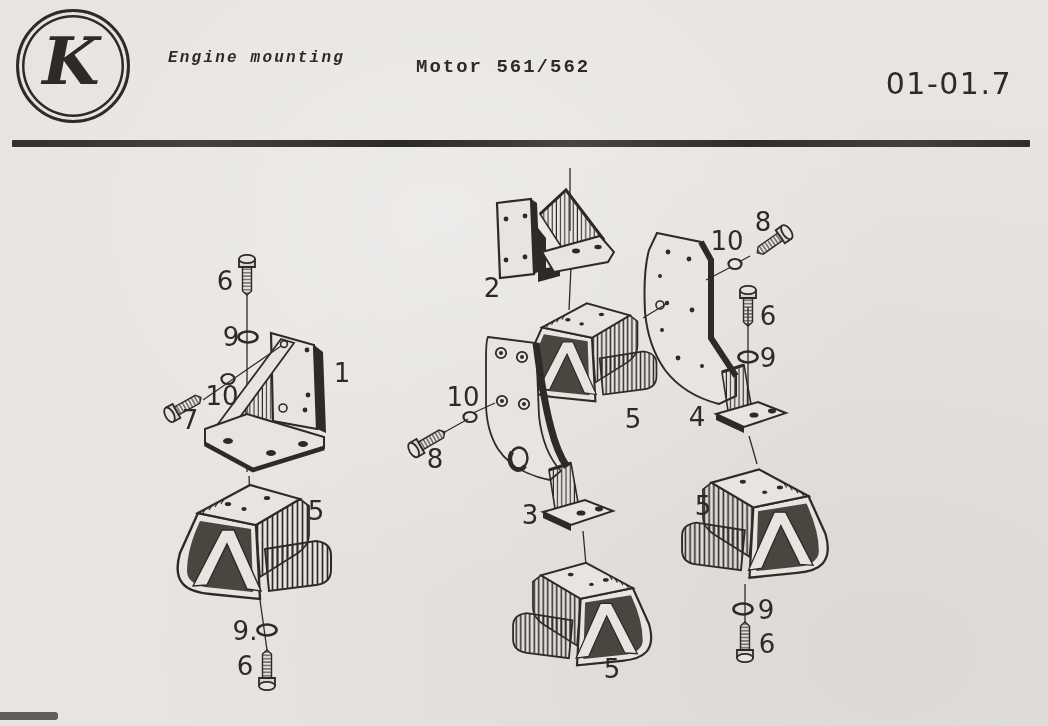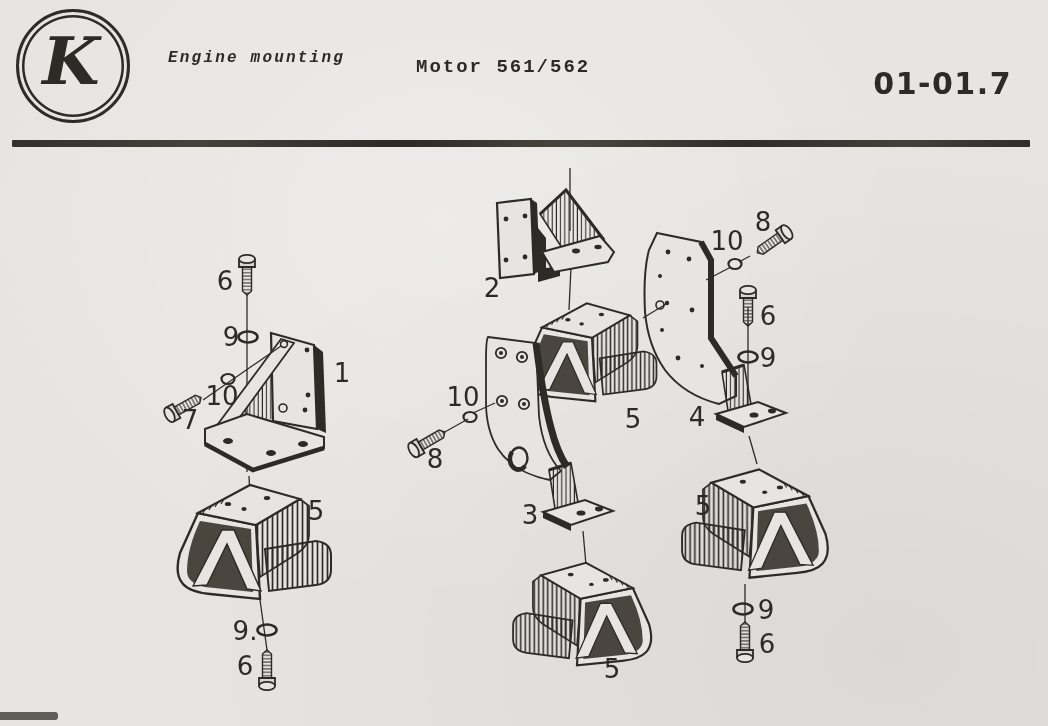--- a/index.html
+++ b/index.html
@@ -28,21 +28,21 @@
     font-family:"DejaVu Serif", serif;font-style:italic;font-weight:bold;
     font-size:66px;line-height:1;transform:translate(-2px,-5px);
   }
   .titles{position:absolute;left:168px;top:22px;width:560px;}
   .t-row{position:relative;height:27px;}
   .t-de{font-weight:bold;font-size:20px;letter-spacing:2.5px;white-space:nowrap;}
   .t-model{position:absolute;left:248px;top:1px;font-weight:bold;font-size:19px;letter-spacing:2px;white-space:nowrap;margin-top:33px;}
   .t-en,.t-fr{font-style:italic;font-weight:bold;font-size:16px;letter-spacing:2.2px;height:26px;white-space:nowrap;}
   .pagenum{
     position:absolute;right:36px;top:66px;
-    font-family:"DejaVu Sans", sans-serif;font-weight:bold;font-size:30px;letter-spacing:1.5px;
+    font-family:"DejaVu Sans", sans-serif;font-weight:normal;font-size:30px;letter-spacing:1.5px;
   }
   .rule{
     position:absolute;left:12px;top:140px;width:1018px;height:7px;
     background:linear-gradient(90deg,#34312d,#45423c 18%,#2c2a26 38%,#4a463f 55%,#302d29 72%,#44403a 88%,#312e2a);
     border-radius:1px;
   }
   
   .diagram{position:absolute;left:0;top:150px;width:1048px;height:576px;}
   .diagram svg{position:absolute;left:0;top:0;}
   .callouts{position:absolute;left:0;top:0;width:1048px;height:726px;pointer-events:none;}

